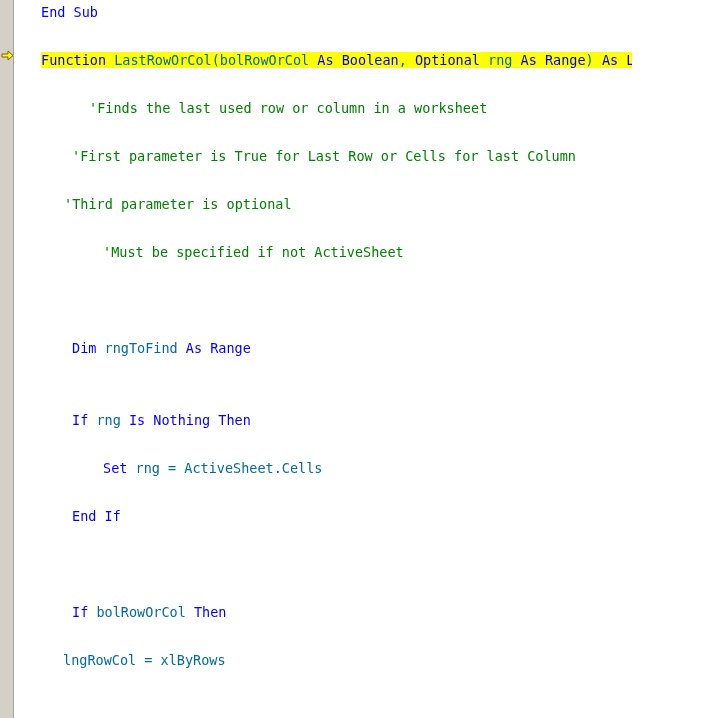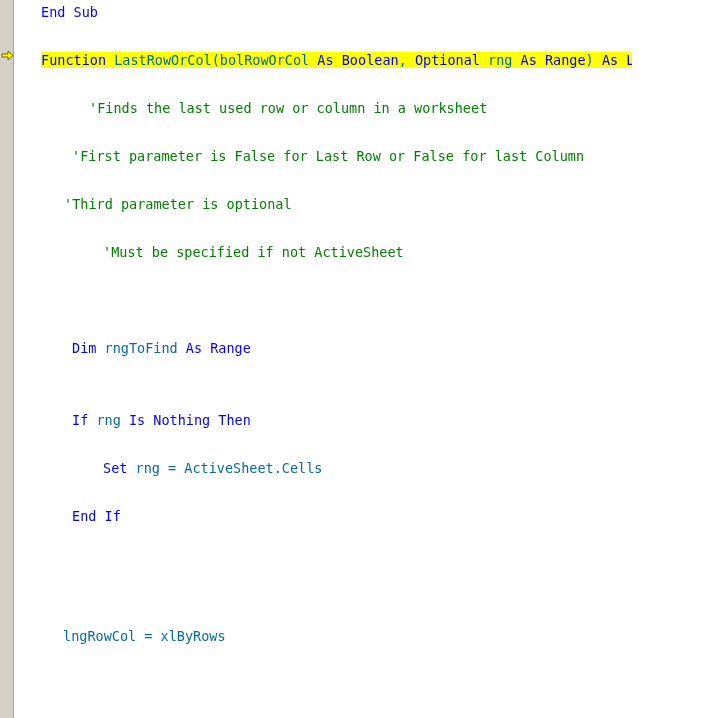--- a/index.html
+++ b/index.html
@@ -96,37 +96,38 @@
 
   <div class="sep"></div>
 
   <div class="code-area" id="code-area">
       <div class="code-line" style="padding-left: 26px;"><span class="line-inner"><span class="kw">End Sub</span></span></div>
       <div class="code-line" style="padding-left: 26px;"><span class="line-inner"></span></div>
       <div class="code-line" style="padding-left: 26px;"><span class="line-inner hl-yellow"><span class="kw">Function </span><span class="tx">LastRowOrCol(bolRowOrCol </span><span class="kw">As Boolean</span><span class="tx">, </span><span class="kw">Optional</span><span class="tx"> rng </span><span class="kw">As Range</span><span class="tx">) </span><span class="kw">As Long</span></span></div>
       <div class="code-line" style="padding-left: 26px;"><span class="line-inner"></span></div>
       <div class="code-line" style="padding-left: 74px;"><span class="line-inner"><span class="cm">'Finds the last used row or column in a worksheet</span></span></div>
       <div class="code-line" style="padding-left: 26px;"><span class="line-inner"></span></div>
-      <div class="code-line" style="padding-left: 57px;"><span class="line-inner"><span class="cm">'First parameter is False for Last Row or False for last Column</span></span></div>
+      <div class="code-line" style="padding-left: 57px;"><span class="line-inner"><span class="cm">'First parameter is True for Last Row or Cells for last Column</span></span></div>
       <div class="code-line" style="padding-left: 26px;"><span class="line-inner"></span></div>
       <div class="code-line" style="padding-left: 49px;"><span class="line-inner"><span class="cm">'Third parameter is optional</span></span></div>
       <div class="code-line" style="padding-left: 26px;"><span class="line-inner"></span></div>
       <div class="code-line" style="padding-left: 88px;"><span class="line-inner"><span class="cm">'Must be specified if not ActiveSheet</span></span></div>
       <div class="code-line" style="padding-left: 26px;"><span class="line-inner"></span></div>
       <div class="code-line" style="padding-left: 26px;"><span class="line-inner"></span></div>
       <div class="code-line" style="padding-left: 26px;"><span class="line-inner"></span></div>
       <div class="code-line" style="padding-left: 57px;"><span class="line-inner"><span class="kw">Dim</span><span class="tx"> rngToFind </span><span class="kw">As Range</span></span></div>
       <div class="code-line" style="padding-left: 26px;"><span class="line-inner"></span></div>
       <div class="code-line" style="padding-left: 26px;"><span class="line-inner"></span></div>
       <div class="code-line" style="padding-left: 57px;"><span class="line-inner"><span class="kw">If</span><span class="tx"> rng </span><span class="kw">Is Nothing Then</span></span></div>
       <div class="code-line" style="padding-left: 26px;"><span class="line-inner"></span></div>
       <div class="code-line" style="padding-left: 88px;"><span class="line-inner"><span class="kw">Set</span><span class="tx"> rng = ActiveSheet.Cells</span></span></div>
       <div class="code-line" style="padding-left: 26px;"><span class="line-inner"></span></div>
       <div class="code-line" style="padding-left: 57px;"><span class="line-inner"><span class="kw">End If</span></span></div>
       <div class="code-line" style="padding-left: 26px;"><span class="line-inner"></span></div>
       <div class="code-line" style="padding-left: 26px;"><span class="line-inner"></span></div>
       <div class="code-line" style="padding-left: 26px;"><span class="line-inner"></span></div>
+      <div class="code-line" style="padding-left: 57px;"><span class="line-inner"><span class="kw">If</span><span class="tx"> bolRowOrCol </span><span class="kw">Then</span></span></div>
       <div class="code-line" style="padding-left: 26px;"><span class="line-inner"></span></div>
       <div class="code-line" style="padding-left: 48px;"><span class="line-inner"><span class="tx">lngRowCol = xlByRows</span></span></div>
       <div class="code-line" style="padding-left: 26px;"><span class="line-inner"></span></div>
     </div>
 
 </div>
 
 </body></html>

